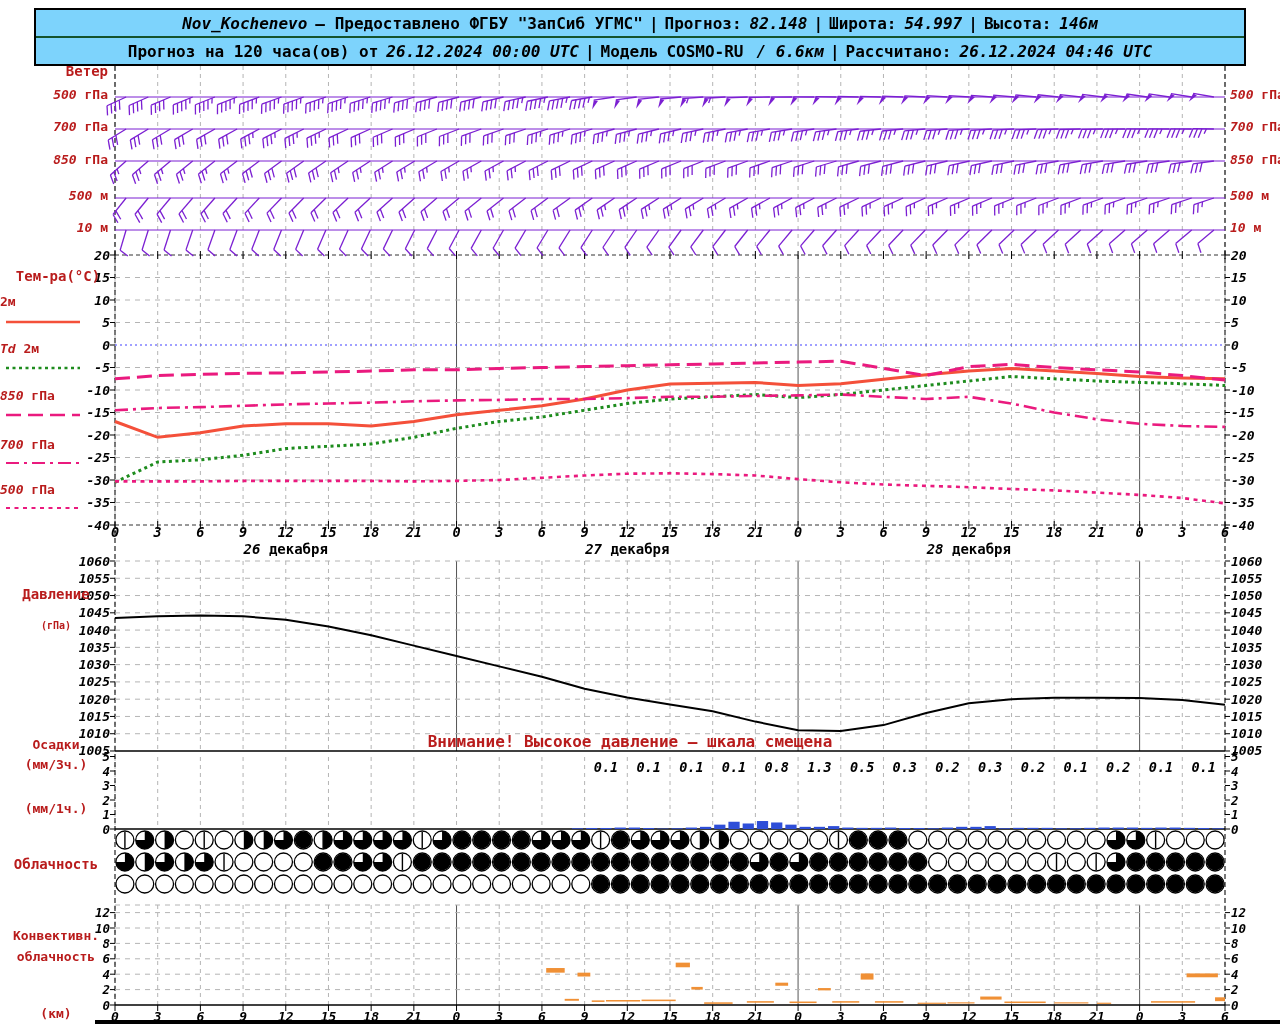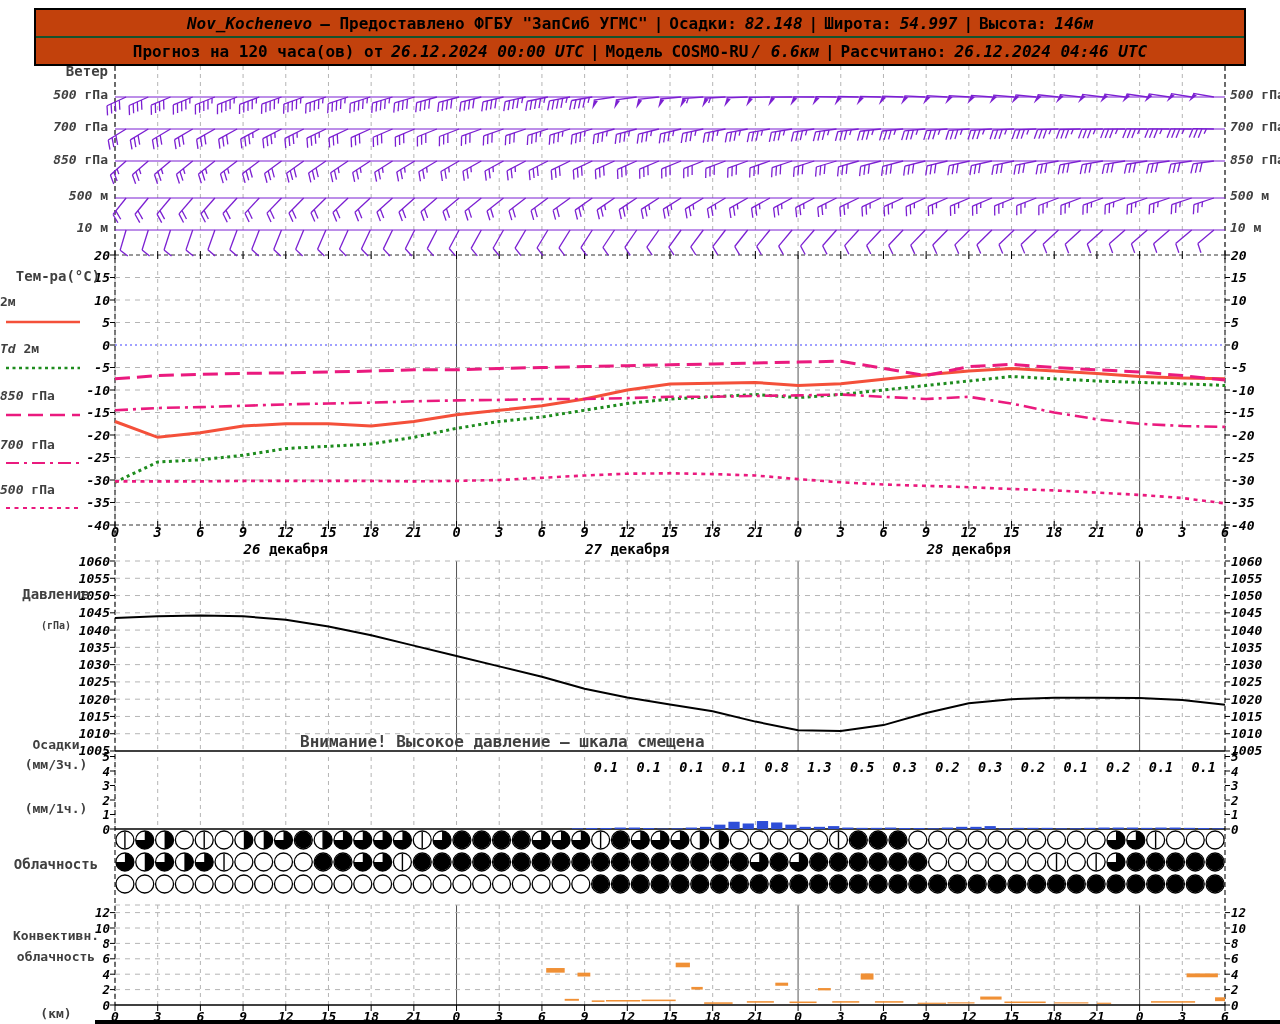--- a/index.html
+++ b/index.html
@@ -1,31 +1,31 @@
 <!DOCTYPE html>
 <html><head>
 <meta charset="utf-8">
 <style>
   html,body{margin:0;padding:0}
   body{width:1280px;height:1024px;position:relative;background:#fff;color:#000;
        font-family:"DejaVu Sans Mono","Liberation Mono",monospace;overflow:hidden}
   #chart{position:absolute;left:0;top:0}
   #chart text{font-family:"DejaVu Sans Mono","Liberation Mono",monospace;font-weight:700;fill:#000}
-  .ov{position:absolute;color:#404040;font-weight:700;white-space:nowrap}
+  .ov{position:absolute;color:#b91c1c;font-weight:700;white-space:nowrap}
   .it{font-style:italic}
-  .hdr{position:absolute;left:34px;top:8px;width:1212px;border:2px solid #000;background:#c2410c;box-sizing:border-box}
+  .hdr{position:absolute;left:34px;top:8px;width:1212px;border:2px solid #000;background:#7dd3fc;box-sizing:border-box}
   .hrow{height:26px;display:flex;align-items:center;justify-content:center;font-size:16px;font-weight:700}
   .hrow.b2{border-top:2px solid #14532d}
   .hrow span{white-space:pre}
   .sep{padding:0 6px}
   .lvl{position:absolute;left:0;width:108px;text-align:right;font-size:13px}
   .lvlr{position:absolute;left:1230px;font-size:13px}
   .lg{position:absolute;left:0;width:96px;text-align:left;font-size:13px}
   .lm{position:absolute;left:0;width:112px;text-align:center;font-size:13px}
-  .warn{position:absolute;left:300px;width:660px;top:732px;font-size:16px}
+  .warn{position:absolute;left:300px;width:660px;top:732px;text-align:center;font-size:16px}
 </style>
 </head>
 <body>
 
 <svg id="chart" width="1280" height="1024" viewBox="0 0 1280 1024">
     <line x1="115" y1="66" x2="115" y2="250" stroke="#b4b4b4" stroke-dasharray="4 4" stroke-width="1"></line>
     <line x1="157.69230769230768" y1="66" x2="157.69230769230768" y2="250" stroke="#b4b4b4" stroke-dasharray="4 4" stroke-width="1"></line>
     <line x1="200.3846153846154" y1="66" x2="200.3846153846154" y2="250" stroke="#b4b4b4" stroke-dasharray="4 4" stroke-width="1"></line>
     <line x1="243.07692307692307" y1="66" x2="243.07692307692307" y2="250" stroke="#b4b4b4" stroke-dasharray="4 4" stroke-width="1"></line>
     <line x1="285.7692307692308" y1="66" x2="285.7692307692308" y2="250" stroke="#b4b4b4" stroke-dasharray="4 4" stroke-width="1"></line>
@@ -2267,36 +2267,36 @@
       <line x1="21" y1="0" x2="24.5" y2="-9"></line>
     </g>
     <rect x="95" y="1020" width="1185" height="4" fill="#000"></rect>
   </svg>
 
 <div class="hdr">
   <div class="hrow">
     <span class="it">Nov_Kochenevo</span>
     <span style="padding-left:8px">– Предоставлено ФГБУ "ЗапСиб УГМС"</span>
     <span class="sep">|</span>
-    <span>Осадки:</span>
+    <span>Прогноз:</span>
     <span class="it" style="padding-left:8px">82.148</span>
     <span class="sep">|</span>
     <span>Широта:</span>
     <span class="it" style="padding-left:8px">54.997</span>
     <span class="sep">|</span>
     <span>Высота:</span>
     <span class="it" style="padding-left:8px">146м</span>
   </div>
   <div class="hrow b2">
     <span>Прогноз на 120 часа(ов) от</span>
     <span class="it" style="padding-left:8px">26.12.2024 00:00 UTC</span>
     <span class="sep">|</span>
     <span>Модель</span>
     <span style="padding-left:8px">COSMO-RU</span>
-    <span class="it" style="padding-left:3px">/ 6.6км</span>
+    <span class="it" style="padding-left:13px">/ 6.6км</span>
     <span class="sep">|</span>
     <span>Рассчитано:</span>
     <span class="it" style="padding-left:8px">26.12.2024 04:46 UTC</span>
   </div>
 </div>
 
 <div class="ov lvl" style="top:63px;font-size:14px">Ветер</div>
 <div class="ov lvl" style="top:87px"><span class="it">500</span><span> гПа</span></div>
 <div class="ov lvl" style="top:119px"><span class="it">700</span><span> гПа</span></div>
 <div class="ov lvl" style="top:152px"><span class="it">850</span><span> гПа</span></div>

